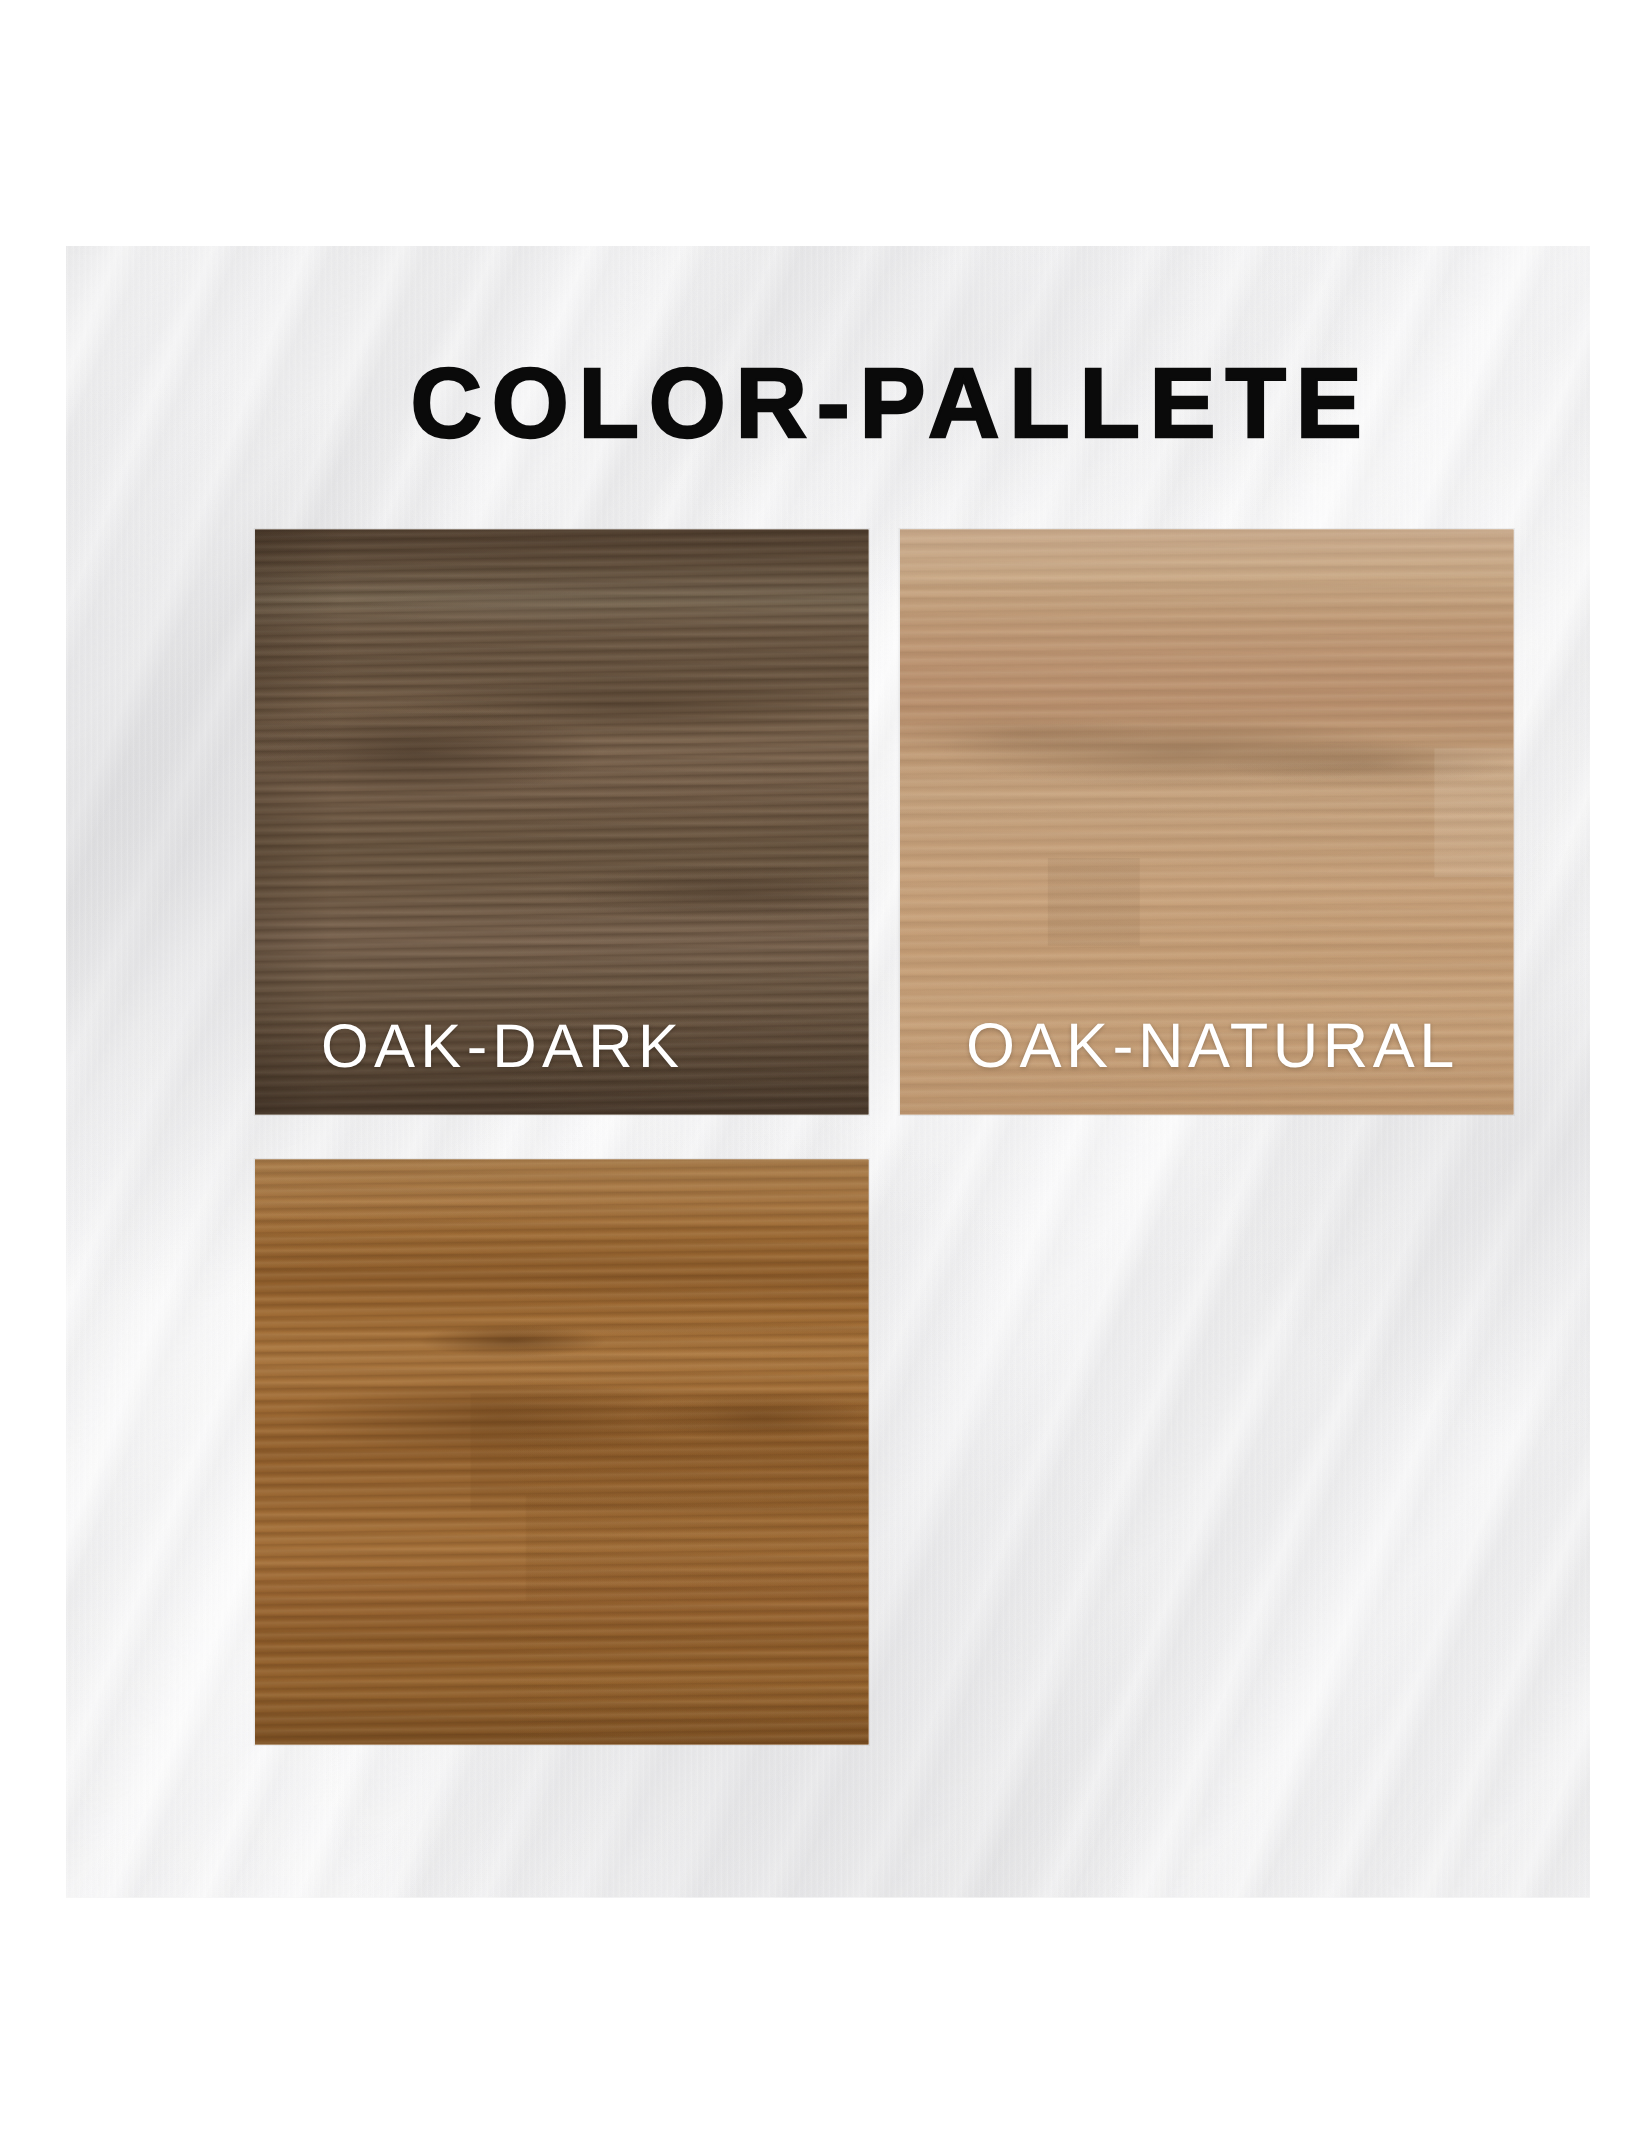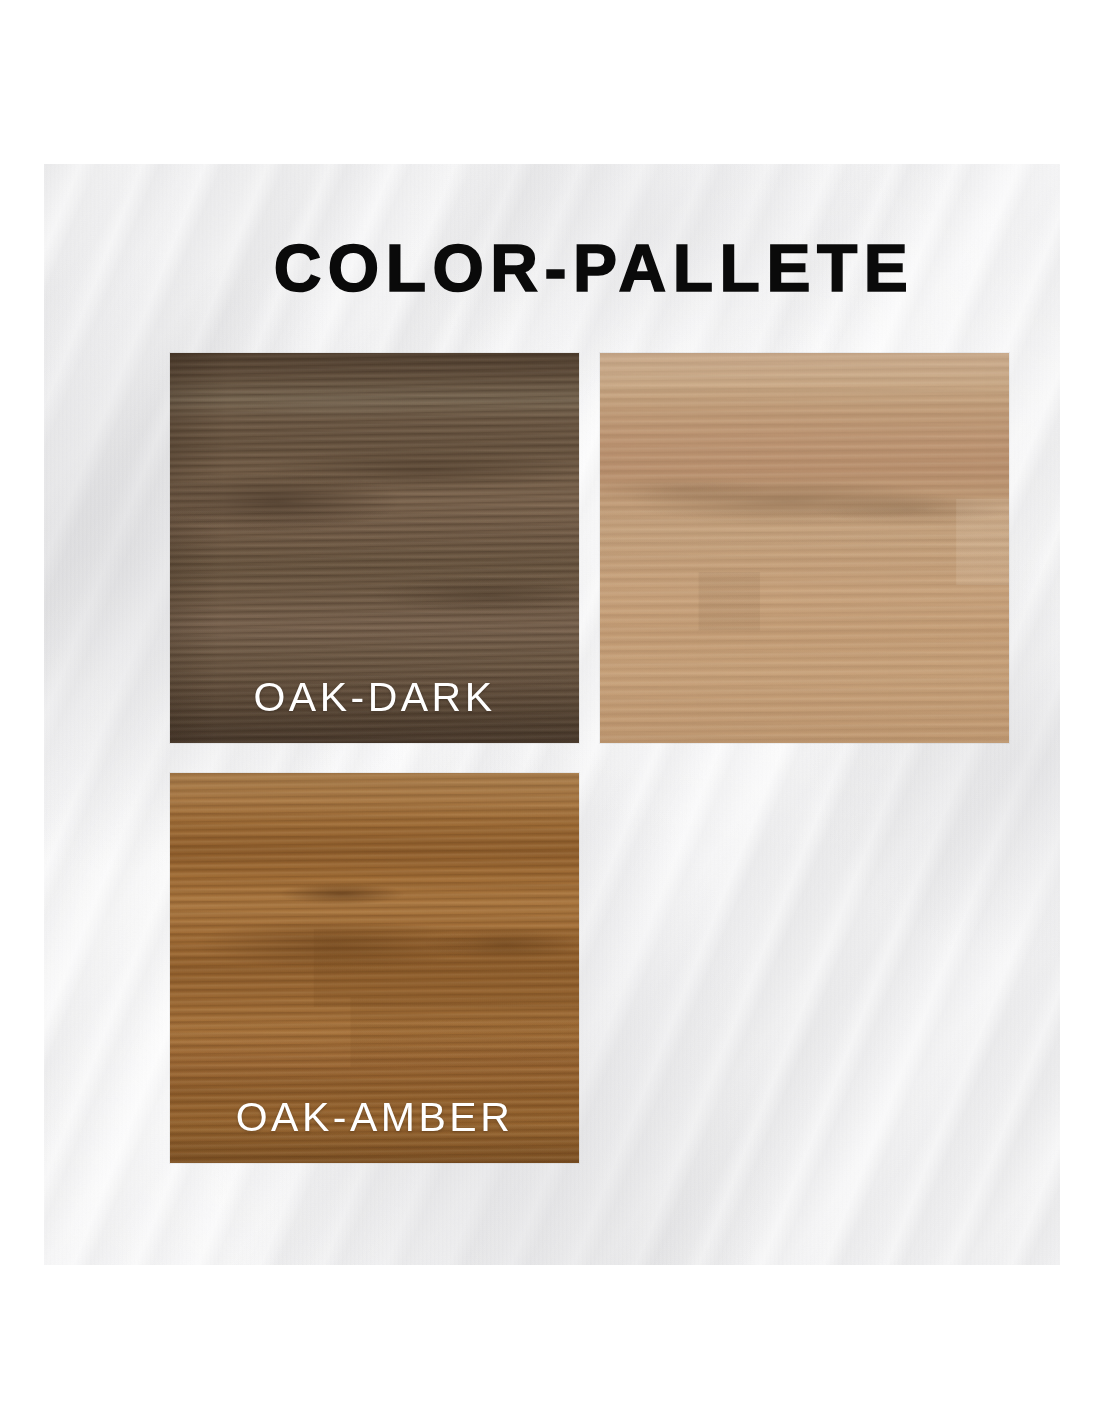--- a/index.html
+++ b/index.html
@@ -113,28 +113,28 @@
   }
   .planks, .grain, .rings, .sheen {
     position: absolute;
     inset: 0;
   }
   .label {
     position: absolute;
     left: 0;
     right: 0;
     bottom: 22px;
-    text-align: center;
     color: #ffffff;
     font-weight: 400;
     font-family: "Liberation Sans", sans-serif;
     letter-spacing: 3.5px;
     white-space: nowrap;
     text-shadow: 0 1px 3px rgba(0,0,0,0.22);
     z-index: 5;
+    padding-left: 44px;
   }
   .label.sz-lg { font-size: 41px; }
   .label.sz-xl { font-size: 42px; letter-spacing: 3px; }
 
   
   .s-dark { background: #6d5844; }
   .s-dark .planks {
     background:
       linear-gradient(180deg,
         #5e4a38 0%, #6b5743 6%, #7b6a55 12%, #6e5a46 17%,
@@ -319,25 +319,25 @@
       <div class="rings"></div>
       <div class="sheen"></div>
       <div class="label sz-lg">OAK-DARK</div>
     </div>
 
     <div class="swatch s-natural">
       <div class="planks"></div>
       <div class="grain"></div>
       <div class="rings"></div>
       <div class="sheen"></div>
+      <div class="label sz-xl">OAK-NATURAL</div>
     </div>
 
     <div class="swatch s-amber">
       <div class="planks"></div>
       <div class="grain"></div>
       <div class="rings"></div>
       <div class="sheen"></div>
-      <div class="label sz-lg">OAK-AMBER</div>
     </div>
 
 
   </div>
 </div>
 
 </body></html>

